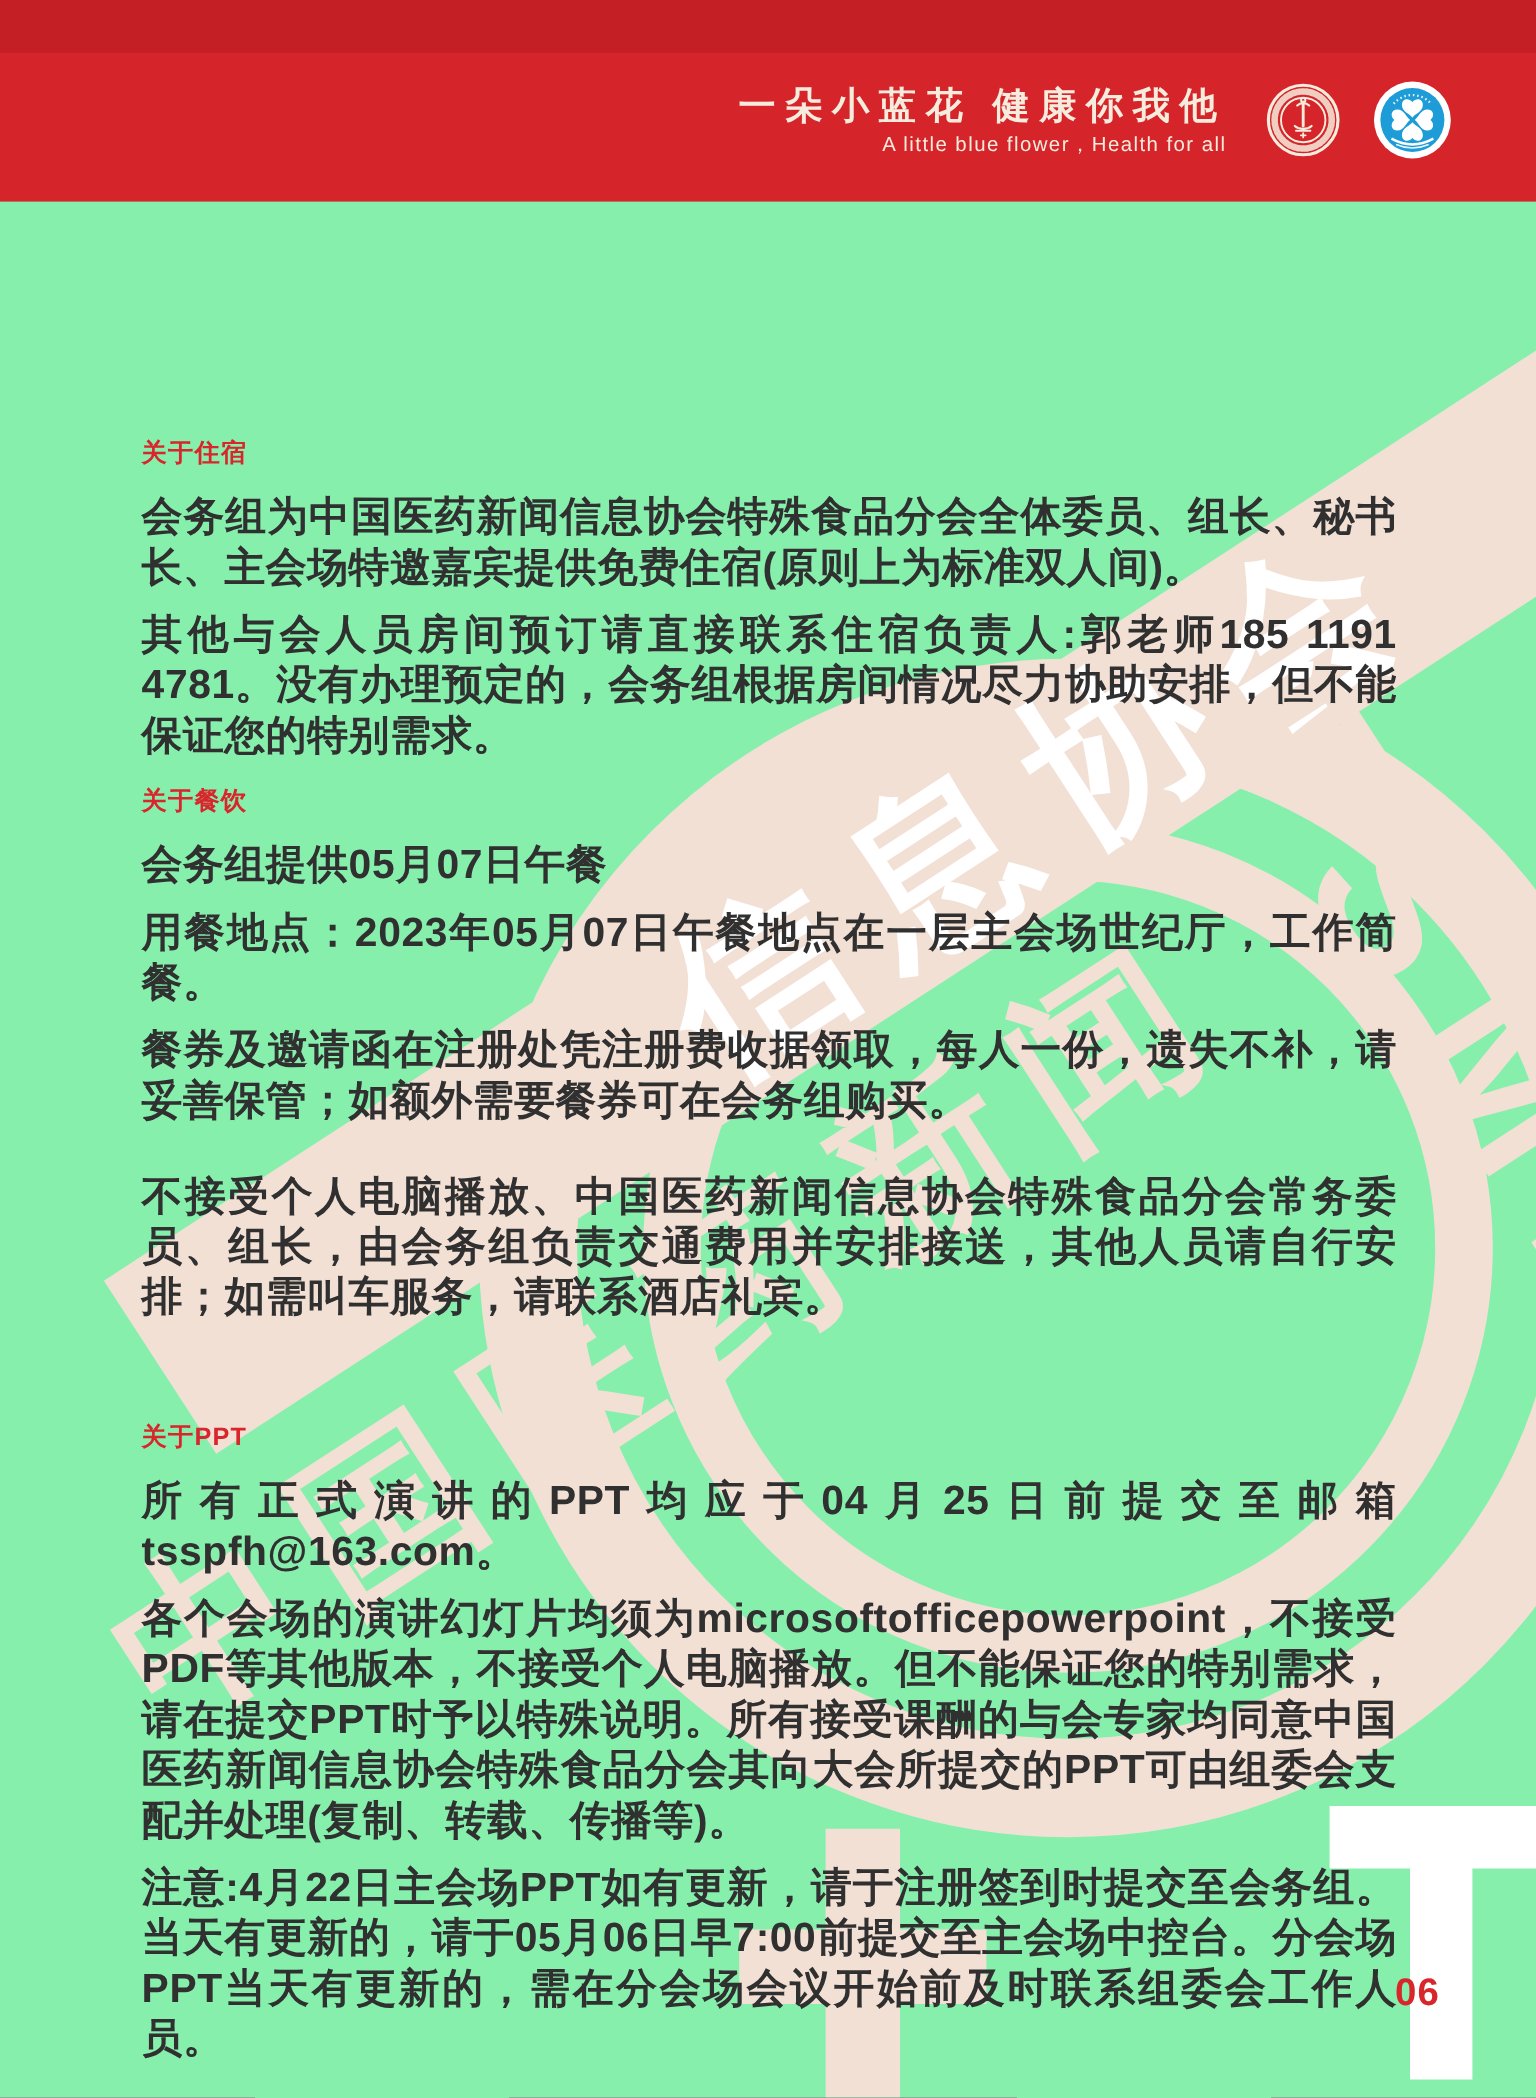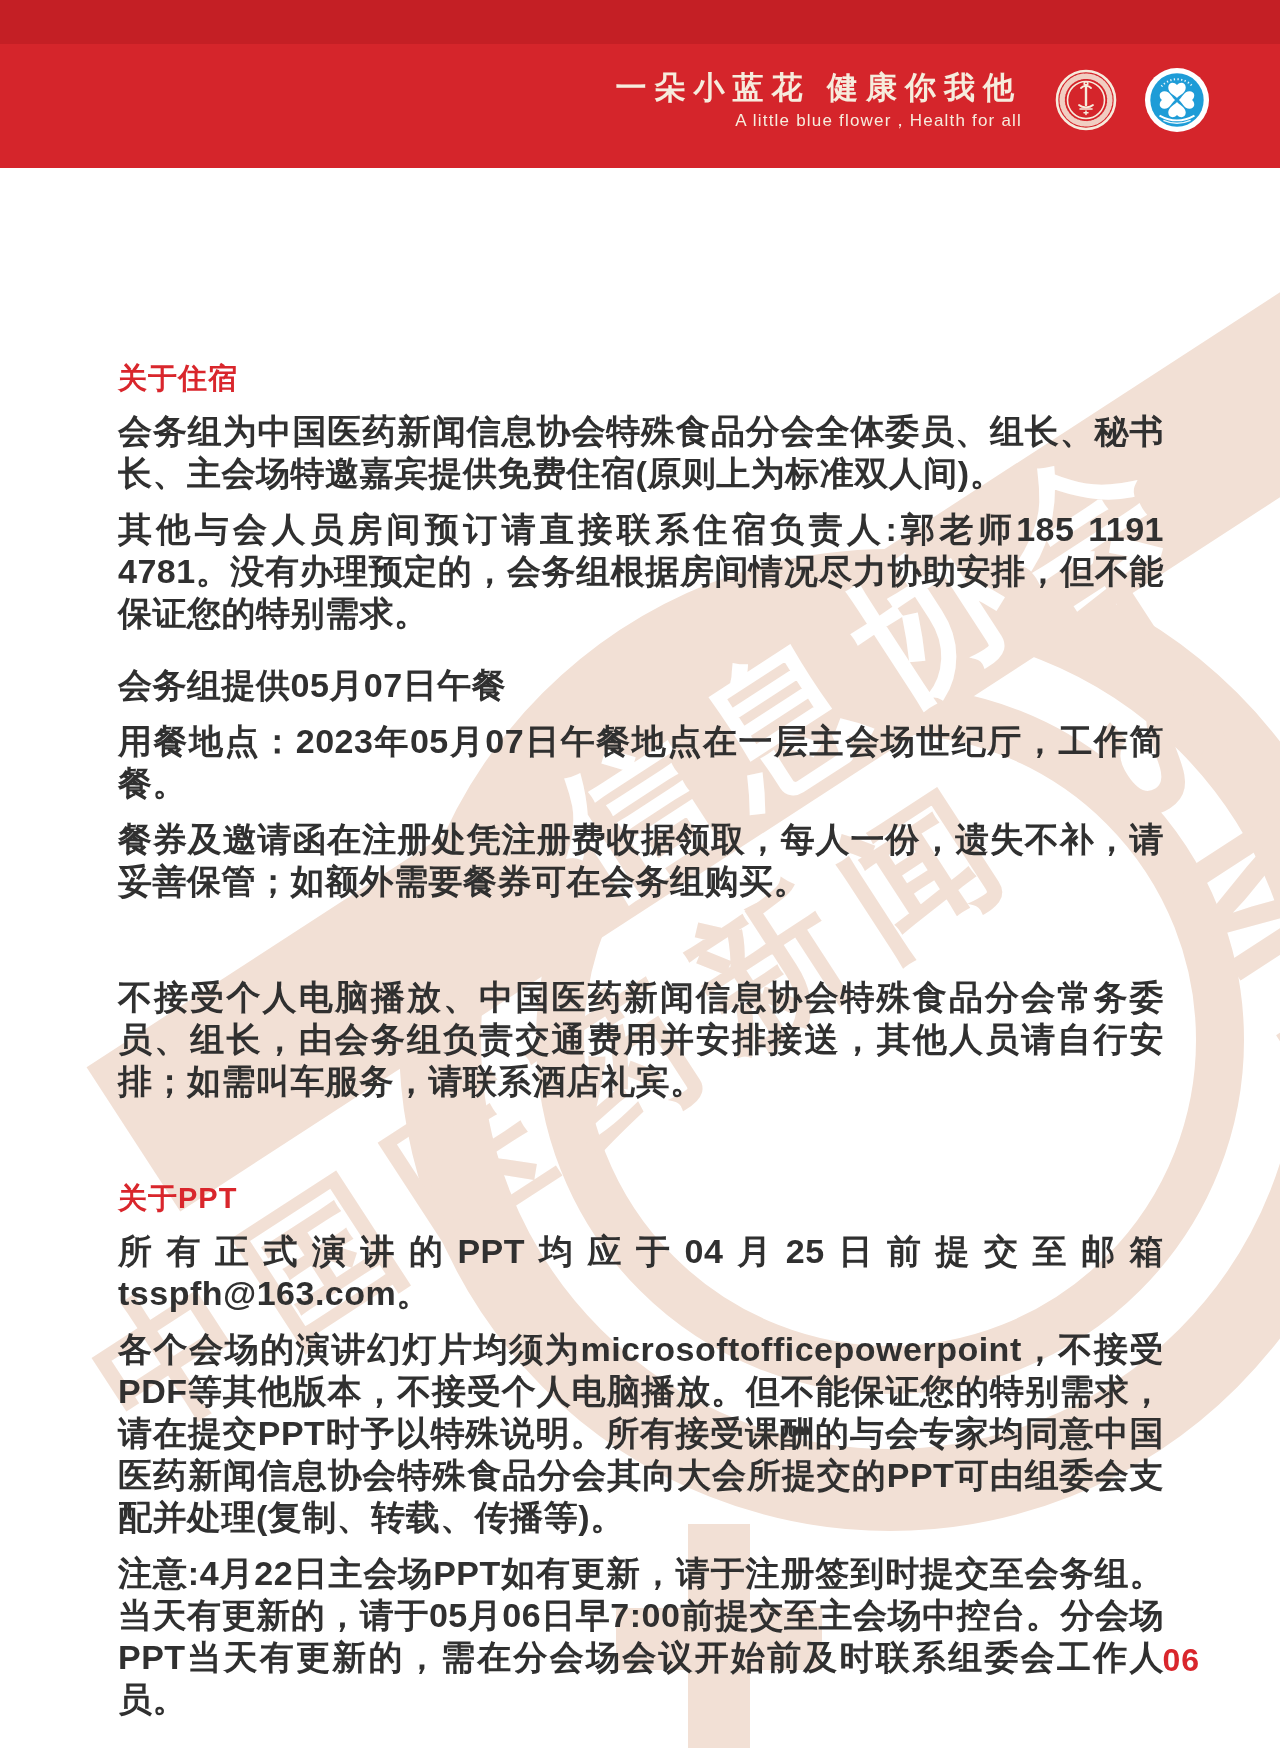--- a/index.html
+++ b/index.html
@@ -1,33 +1,33 @@
 <!DOCTYPE html>
 <html style="--headerRed: #d5252b; --headerRedDark: #c41f25; --accentRed: #d9262c; --bodyText: #303030; --cream: #f6ecdd; --watermark: #f2e0d5; --cloverBlue: #1e9cd7;"><head>
 <meta charset="utf-8">
 <style>
   html,body{margin:0;padding:0;background:#888;}
   .page{
     position:relative;width:1280px;height:1748px;margin:0 auto;
-    background:#ffffff;overflow:hidden;
+    background:#86efac;overflow:hidden;
     font-family:"Liberation Sans","DejaVu Sans",sans-serif;
   }
   
   .header{position:absolute;top:0;left:0;width:1280px;height:168px;background:var(--headerRed,#d5252b);z-index:3;}
   .header-strip{position:absolute;top:0;left:0;width:100%;height:44px;background:var(--headerRedDark,#c41f25);}
   .header-right{position:absolute;top:44px;right:70px;height:112px;display:flex;align-items:center;gap:26px;}
   .slogans{text-align:right;color:var(--cream,#f6ecdd);margin-right:6px;line-height:1;}
   .slogan-cn{font-size:31px;font-weight:700;letter-spacing:8px;white-space:nowrap;}
   .slogan-en{font-size:17px;margin-top:9px;letter-spacing:1.2px;white-space:nowrap;}
   .logo{display:block;}
   
   .watermark{position:absolute;top:0;left:0;z-index:1;pointer-events:none;}
   
   .section{position:absolute;left:118px;width:1046px;z-index:2;}
-  .sec-heading{margin:0;font-size:29px;font-weight:700;color:var(--accentRed,#d9262c);letter-spacing:1px;line-height:36px;}
+  .sec-heading{margin:0;font-size:21px;font-weight:700;color:var(--accentRed,#d9262c);letter-spacing:1px;line-height:36px;}
   .section p{margin:14px 0 0;font-size:34px;line-height:42px;font-weight:700;color:var(--bodyText,#303030);letter-spacing:.5px;text-align:justify;}
   #sec-accommodation{top:360px;}
   #sec-dining{top:650px;}
   #sec-transport{top:962px;}
   #sec-ppt{top:1180px;}
   
   .page-num{position:absolute;top:1642px;right:80px;z-index:2;font-size:32px;font-weight:700;color:var(--accentRed,#d9262c);letter-spacing:1px;}
 </style>
 </head>
 <body>
@@ -87,20 +87,21 @@
     <path fill="#f2e0d5" d="M616 1608 h72 v-84 h62 v84 h72 v62 h-72 v84 h-62 v-84 h-72 z"></path>
   </svg>
 
   <section class="section" id="sec-accommodation">
     <h2 class="sec-heading">关于住宿</h2>
     <p>会务组为中国医药新闻信息协会特殊食品分会全体委员、组长、秘书长、主会场特邀嘉宾提供免费住宿(原则上为标准双人间)。</p>
     <p>其他与会人员房间预订请直接联系住宿负责人:郭老师185 1191 4781。没有办理预定的，会务组根据房间情况尽力协助安排，但不能保证您的特别需求。</p>
   </section>
 
   <section class="section" id="sec-dining">
+    <h2 class="sec-heading">关于餐饮</h2>
     <p>会务组提供05月07日午餐</p>
     <p>用餐地点：2023年05月07日午餐地点在一层主会场世纪厅，工作简餐。</p>
     <p>餐券及邀请函在注册处凭注册费收据领取，每人一份，遗失不补，请妥善保管；如额外需要餐券可在会务组购买。</p>
   </section>
 
   <section class="section" id="sec-transport">
     <p>不接受个人电脑播放、中国医药新闻信息协会特殊食品分会常务委员、组长，由会务组负责交通费用并安排接送，其他人员请自行安排；如需叫车服务，请联系酒店礼宾。</p>
   </section>
 
   <section class="section" id="sec-ppt">

